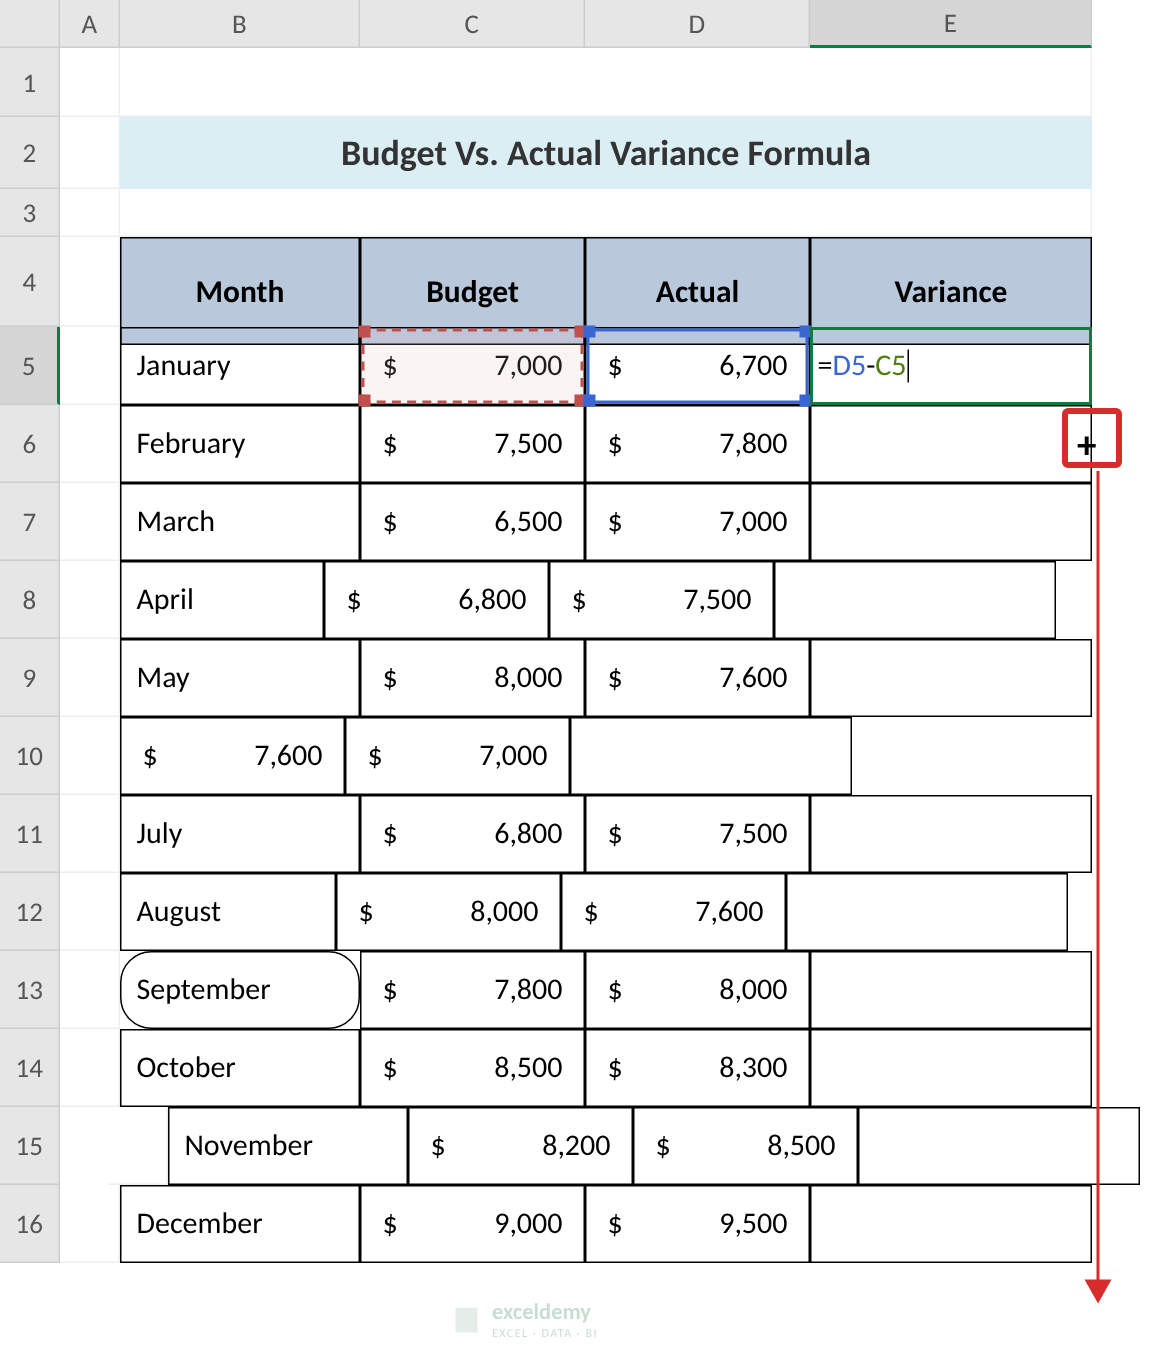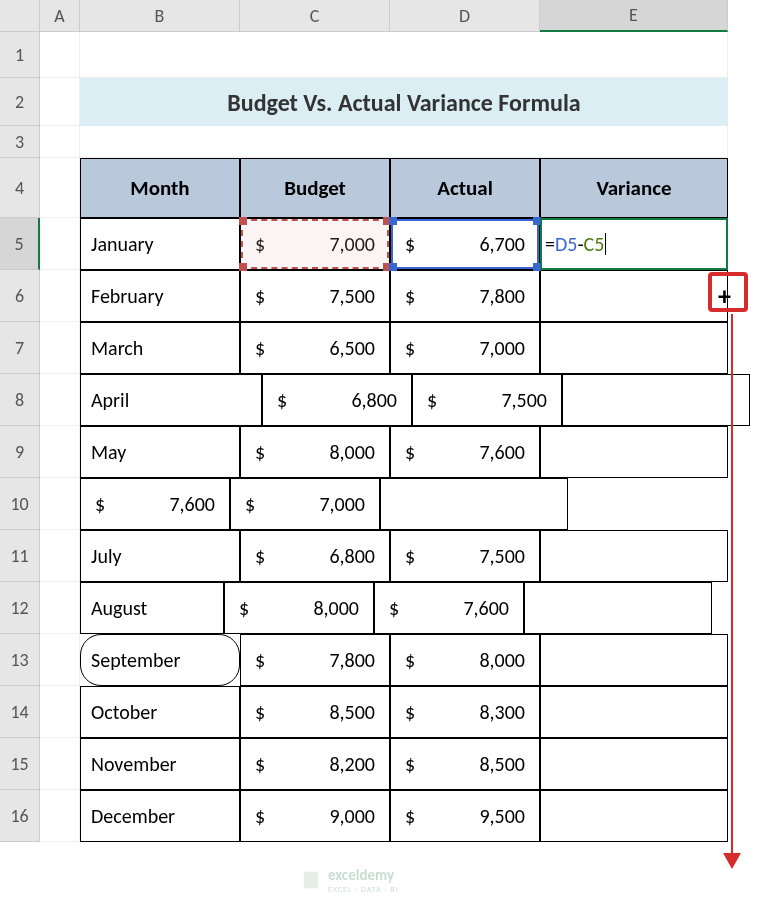--- a/index.html
+++ b/index.html
@@ -43,21 +43,21 @@
     height: 48px;
   }
   .table-header {
     background: #bac8dc;
     font-weight: bold;
     font-size: 21px;
     display: flex;
     align-items: center;
     justify-content: center;
     border: 1px solid #000;
-    height: 60px;
+    height: 72px;
   }
   .data-cell {
     border: 1px solid #000;
     display: flex;
     align-items: center;
     font-size: 20px;
     height: 52px;
     padding: 0 10px;
   }
   .month-cell { justify-content: flex-start; }
@@ -248,21 +248,21 @@
             <span class="val">6,500</span>
           </div>
           <div class="data-cell money-cell" style="width: 150px;">
             <span class="sym">$</span>
             <span class="val">7,000</span>
           </div>
           <div class="variance-cell formula-cell" style="width: 188px;"></div>
         </div>
         <div style="display: flex; height: 52px;">
           <div class="cell" style="width: 40px;"></div>
-          <div class="data-cell month-cell" style="width: 182px;">April</div>
+          <div class="data-cell month-cell" style="width: 136px;">April</div>
           <div class="data-cell money-cell" style="width: 150px;">
             <span class="sym">$</span>
             <span class="val">6,800</span>
           </div>
           <div class="data-cell money-cell" style="width: 150px;">
             <span class="sym">$</span>
             <span class="val">7,500</span>
           </div>
           <div class="variance-cell formula-cell" style="width: 188px;"></div>
         </div>
@@ -336,21 +336,21 @@
           <div class="data-cell money-cell" style="width: 150px;">
             <span class="sym">$</span>
             <span class="val">8,500</span>
           </div>
           <div class="data-cell money-cell" style="width: 150px;">
             <span class="sym">$</span>
             <span class="val">8,300</span>
           </div>
           <div class="variance-cell formula-cell" style="width: 188px;"></div>
         </div>
-        <div style="display: flex; height: 52px;">
+        <div style="display: flex; height: 52px; padding-left: 32px;">
           <div class="cell" style="width: 40px;"></div>
           <div class="data-cell month-cell" style="width: 160px;">November</div>
           <div class="data-cell money-cell" style="width: 150px;">
             <span class="sym">$</span>
             <span class="val">8,200</span>
           </div>
           <div class="data-cell money-cell" style="width: 150px;">
             <span class="sym">$</span>
             <span class="val">8,500</span>
           </div>

